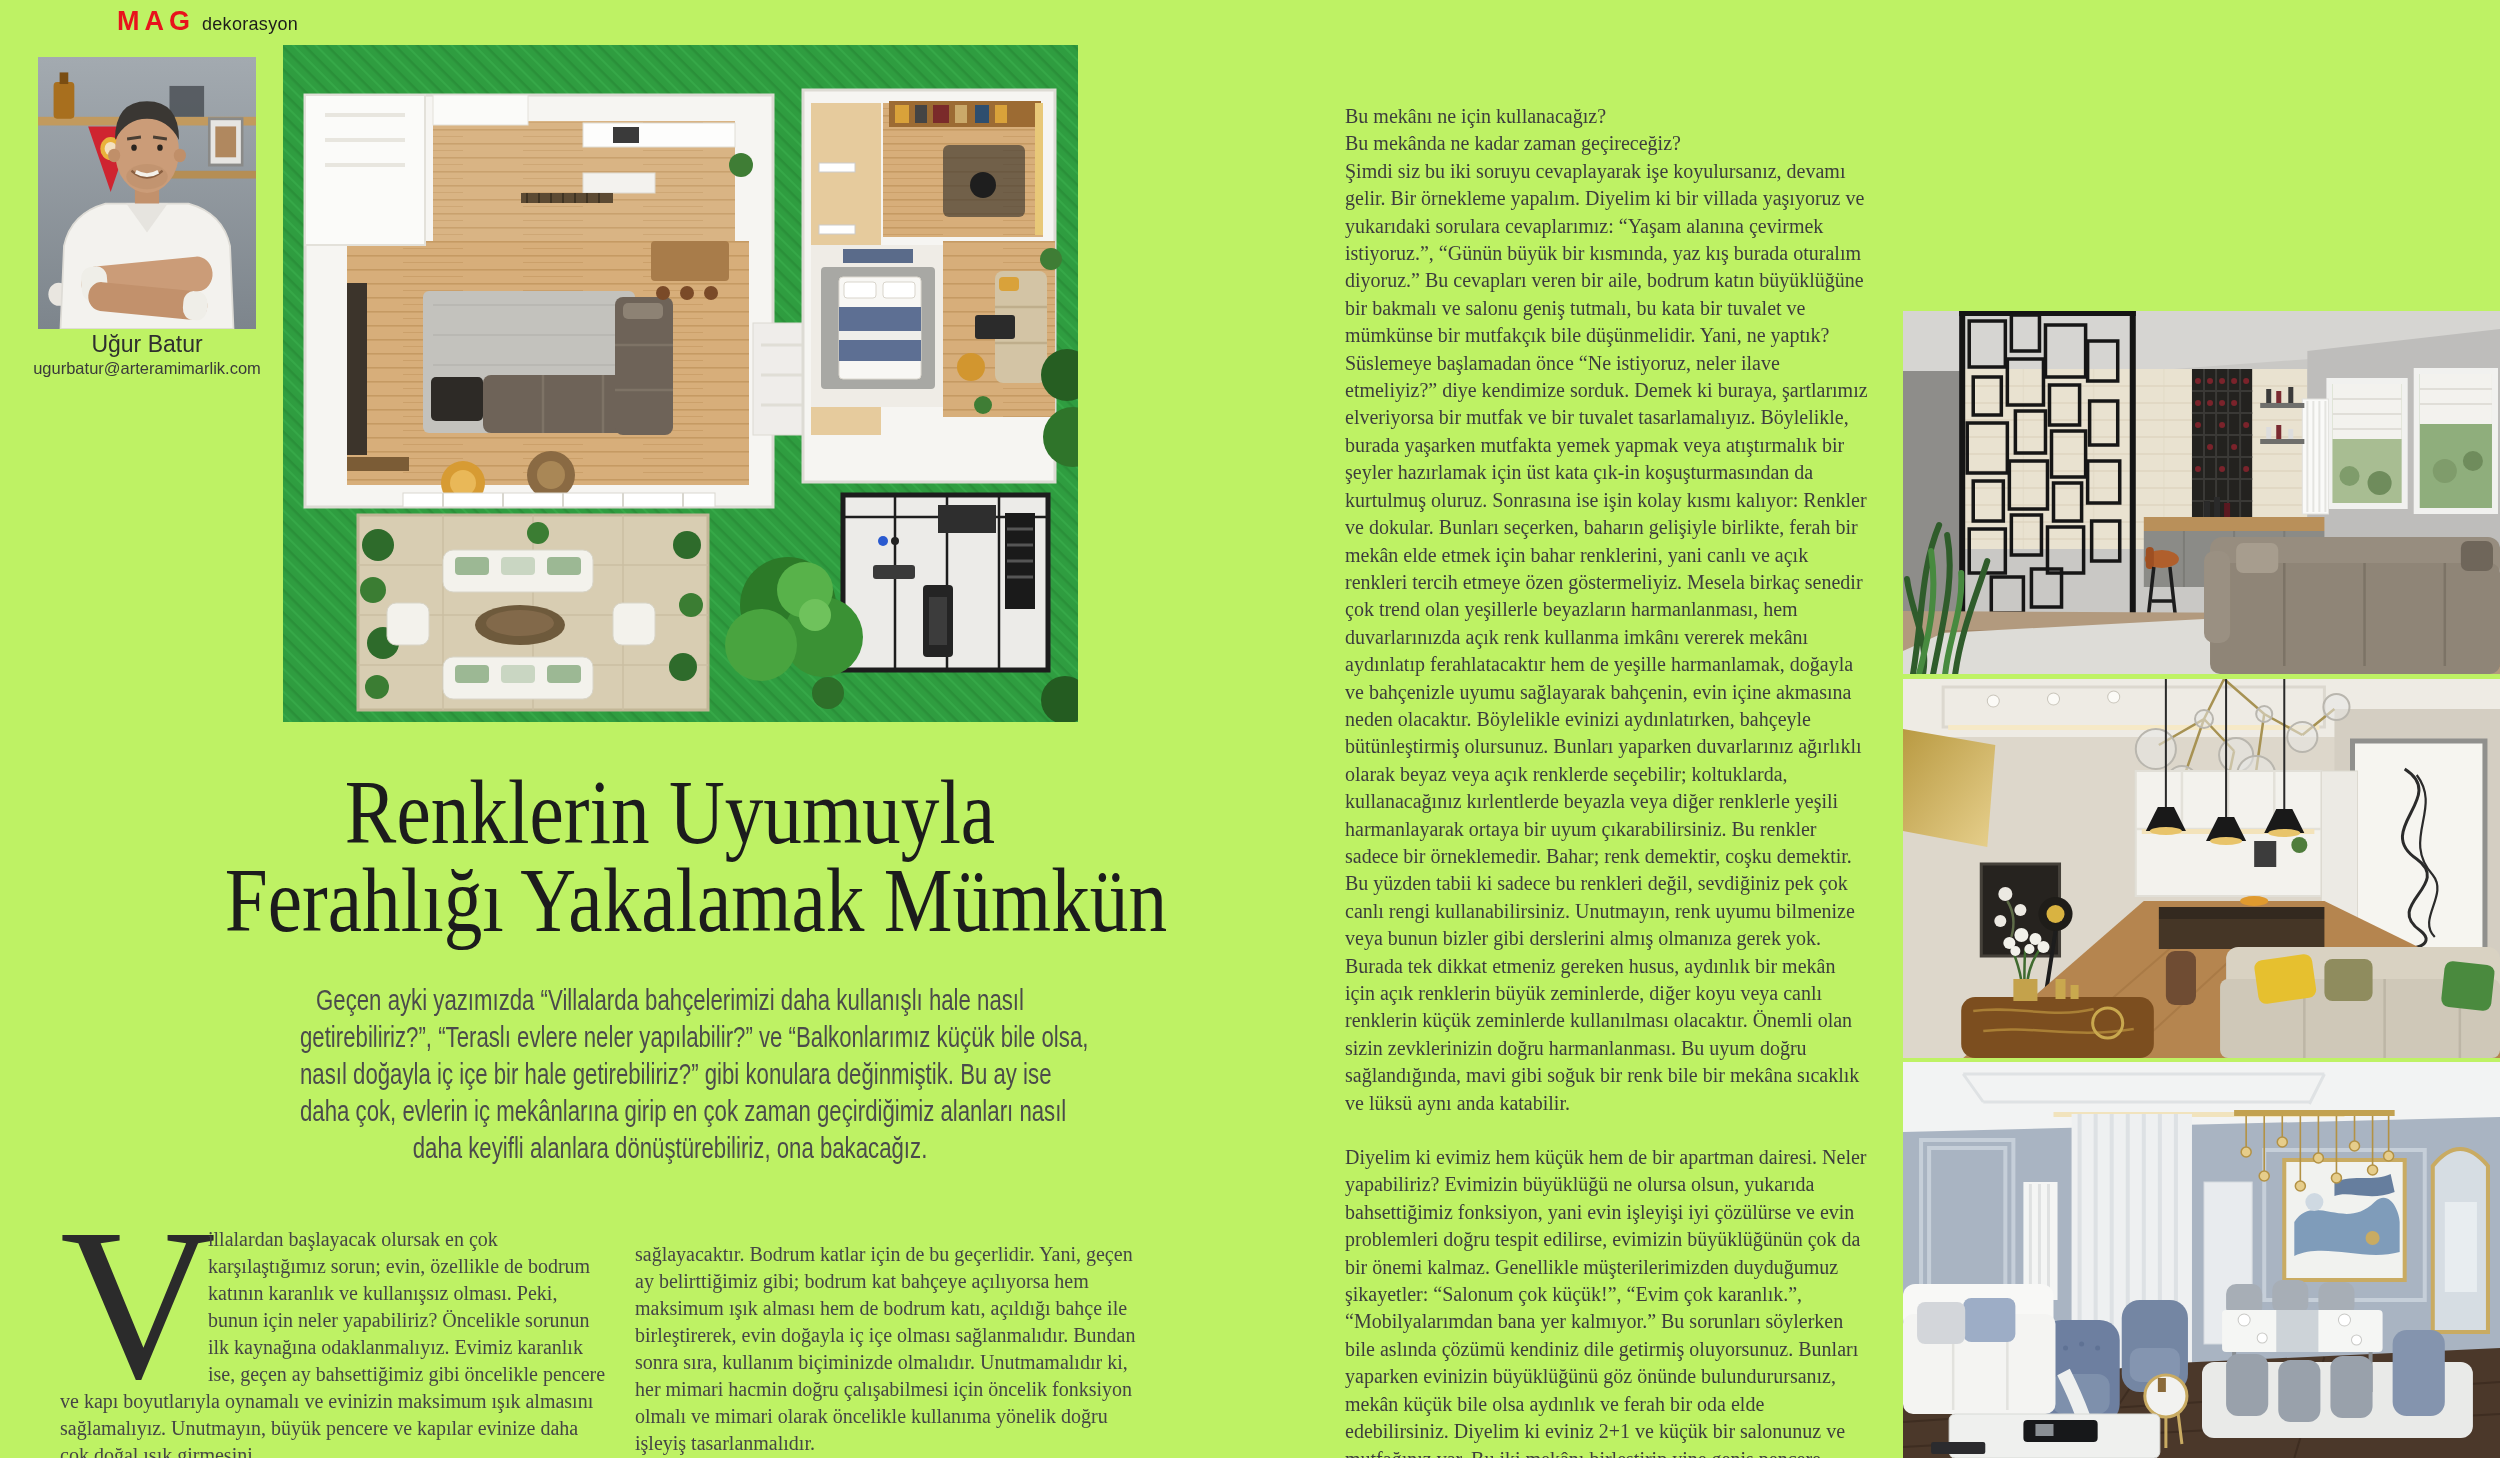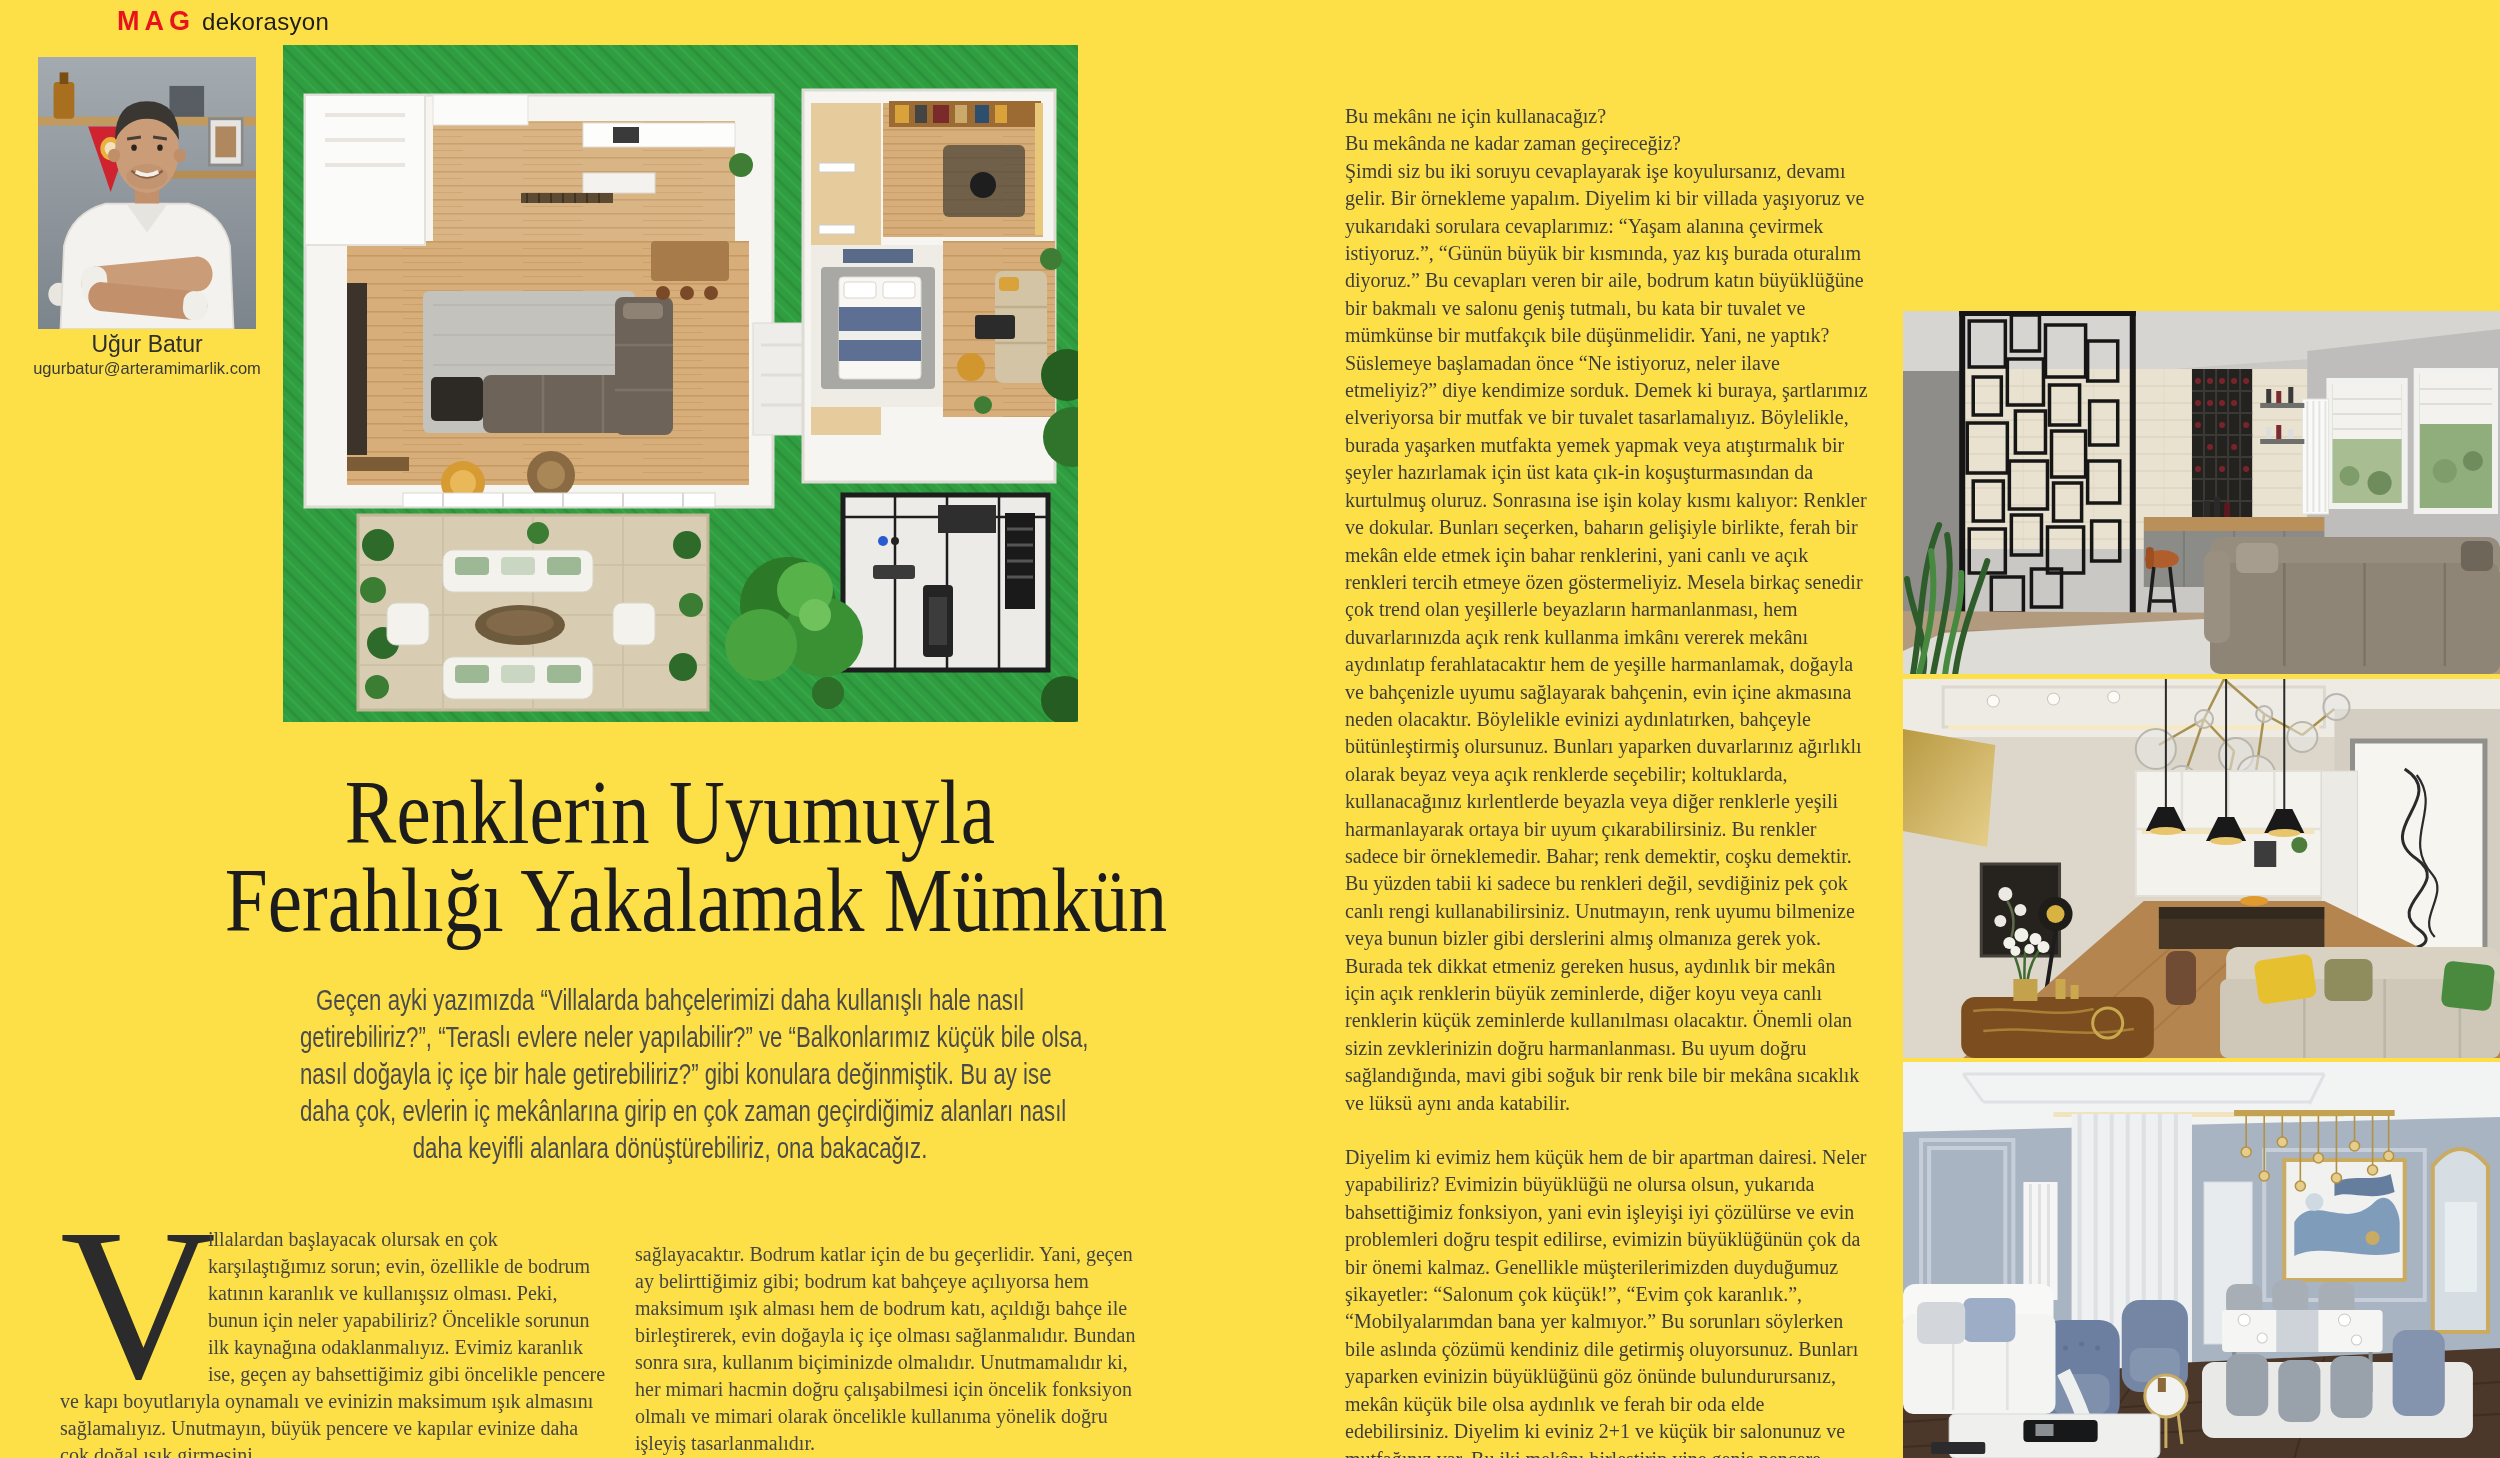--- a/index.html
+++ b/index.html
@@ -1,23 +1,23 @@
 <!DOCTYPE html>
 <html><head>
 <meta charset="utf-8">
 <style>
   html,body{margin:0;padding:0;background:#e9e9e9;}
-  .page{position:relative;width:2500px;height:1458px;background:#fde047;overflow:hidden;
+  .page{position:relative;width:2500px;height:1458px;background:#bef264;overflow:hidden;
         font-family:"Liberation Serif",serif;}
   .abs{position:absolute;}
 
   
   .masthead{left:117px;top:6px;display:flex;align-items:baseline;font-family:"Liberation Sans",sans-serif;}
   .brand{color:#e8131c;font-weight:bold;font-size:27px;letter-spacing:5px;}
-  .brand-suffix{color:#1d1d1b;font-size:24px;margin-left:7px;letter-spacing:0.3px;}
+  .brand-suffix{color:#1d1d1b;font-size:18px;margin-left:7px;letter-spacing:0.3px;}
 
   
   .portrait{left:38px;top:57px;width:218px;height:272px;overflow:hidden;}
   .portrait svg{display:block;width:100%;height:100%;}
   .author-name{left:16px;top:331px;width:262px;text-align:center;font-family:"Liberation Sans",sans-serif;
                font-size:23px;color:#2e2e2e;}
   .author-email{left:16px;top:359px;width:262px;text-align:center;font-family:"Liberation Sans",sans-serif;
                 font-size:16.5px;color:#3a3a3a;}
 
   

